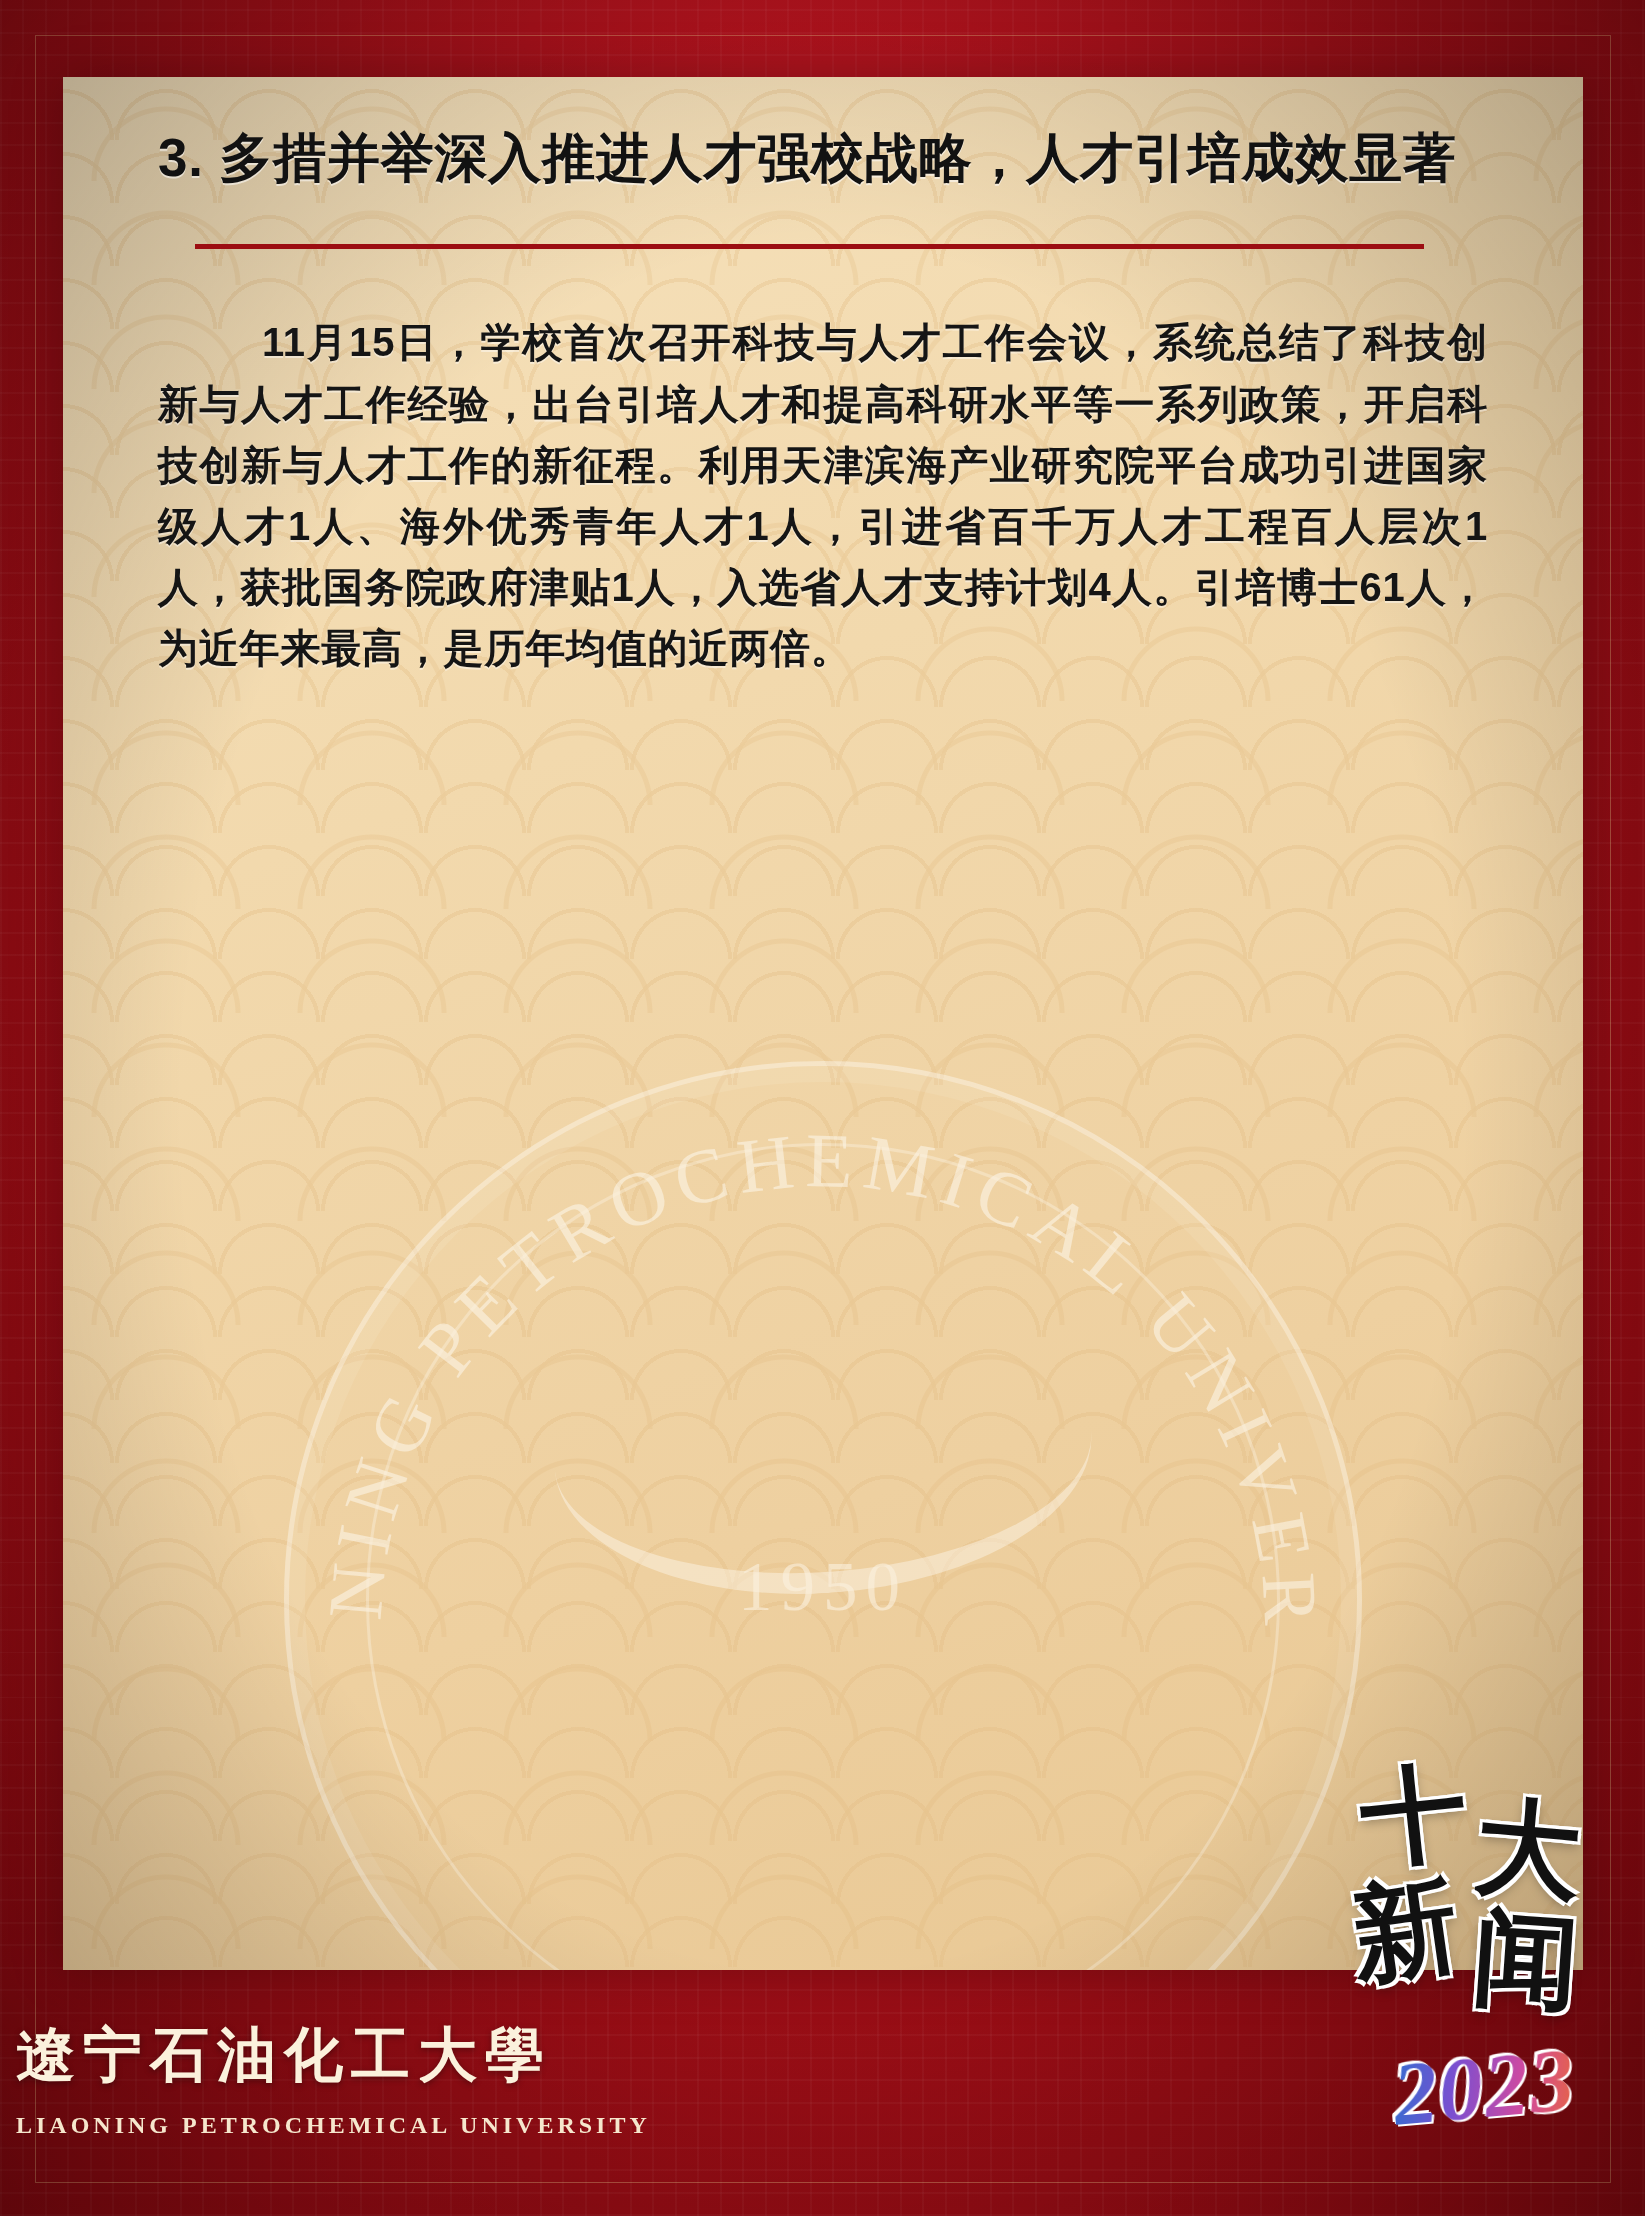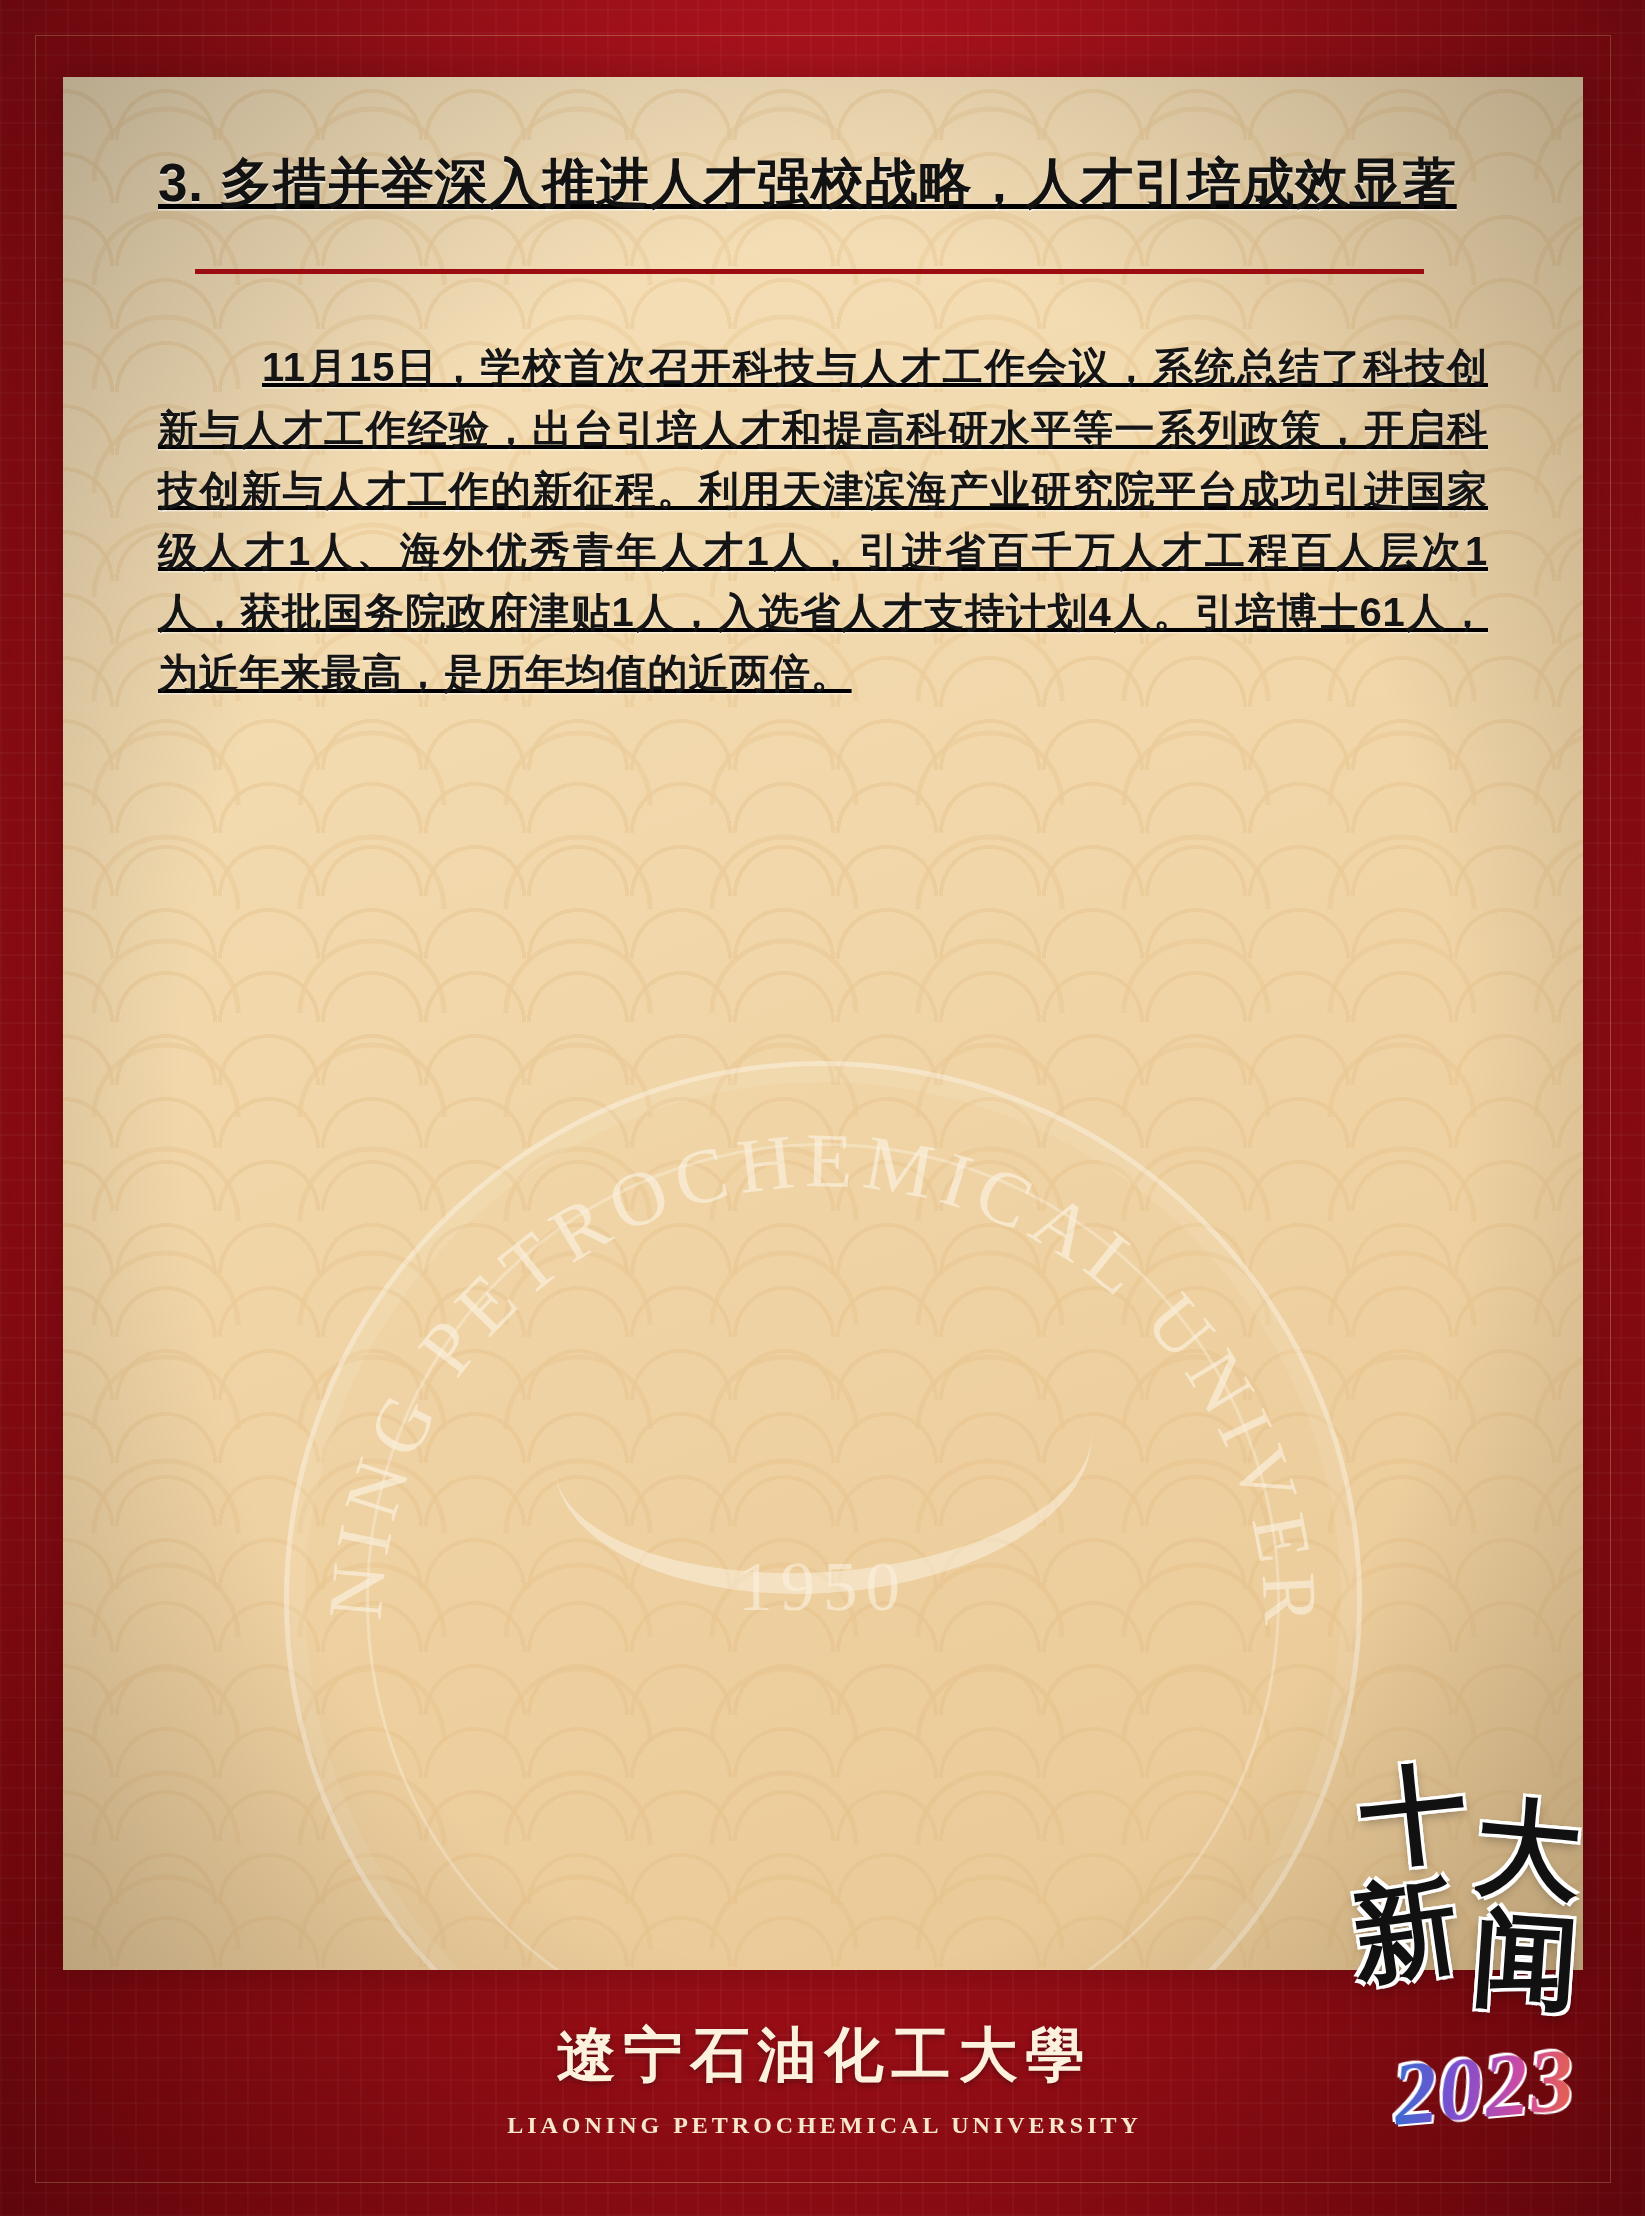--- a/index.html
+++ b/index.html
@@ -127,22 +127,21 @@
     height: 265px;
     border-bottom: 21px solid rgba(255,252,244,0.55);
     border-radius: 0 0 60% 60%;
     transform: rotate(-4deg);
   }
 
   
   .content {
     position: relative;
     z-index: 3;
-    padding: 72px 95px 0 95px;
-    text-decoration: underline;
+    padding: 47px 95px 0 95px;
   }
   .headline {
     font-family: "Liberation Sans", "DejaVu Sans", sans-serif;
     font-weight: bold;
     font-size: 53px;
     line-height: 1.30;
     color: #121212;
     letter-spacing: 0.8px;
     text-shadow: 0 1.6px 0 rgba(255,255,255,0.55);
     margin: 0 0 8px 0;
@@ -164,24 +163,24 @@
     color: #151515;
     letter-spacing: 0.8px;
     text-align: justify;
     text-indent: 104px;
     text-shadow: 0 1.6px 0 rgba(255,255,255,0.45);
   }
 
   
   .footer {
     position: absolute;
-    left: 4px;
+    left: 16px;
     right: 0;
     bottom: 77px;
-    text-align: center;
+    text-align: left;
     z-index: 4;
   }
   .footer .cn-name {
     font-family: "Liberation Serif", "DejaVu Serif", serif;
     font-weight: bold;
     font-size: 59px;
     letter-spacing: 8px;
     color: #fbf1dc;
     text-shadow: 0 2.4px 6.4px rgba(0,0,0,0.35);
   }

